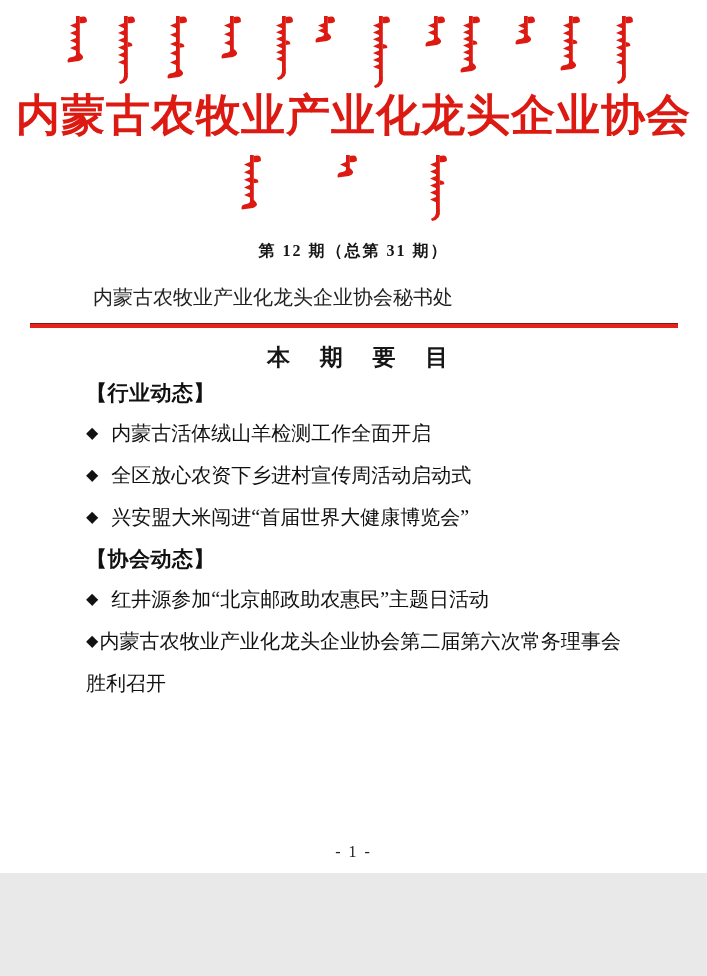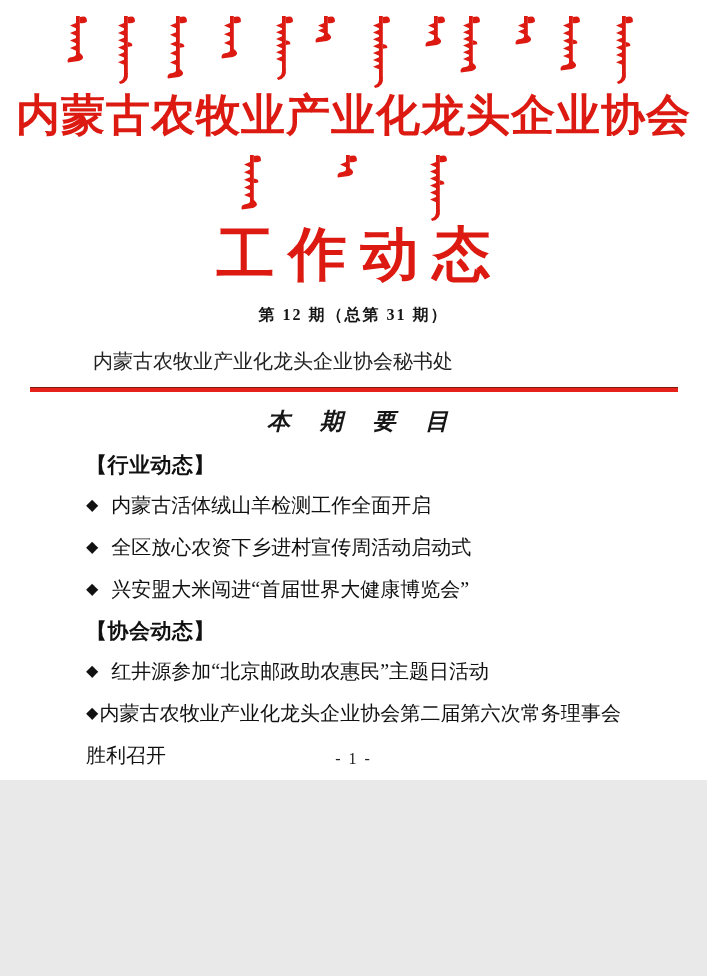--- a/index.html
+++ b/index.html
@@ -1,17 +1,17 @@
 <!DOCTYPE html>
 <html><head>
 <meta charset="utf-8">
 <style>
   html,body{margin:0;padding:0;background:#e9e9e9;}
   .page{
-    width:707px;height:780px;margin:0 auto;position:relative;
+    width:707px;height:873px;margin:0 auto;position:relative;
     background:#ffffff;overflow:hidden;
     font-family:"Liberation Serif","DejaVu Serif",serif;
     color:#161616;
   }
   .mong-row{display:block;margin:0 auto;}
   .mong-row1{margin-top:12px;}
   .mong-row2{margin-top:10px;}
   .org-title{
     margin:0;text-align:center;font-size:44px;font-weight:bold;
     letter-spacing:1px;line-height:1.16;white-space:nowrap;
@@ -27,24 +27,24 @@
   .pub-row{
     display:flex;justify-content:space-between;
     margin:20px 87px 0 93px;font-size:20px;line-height:24px;color:#222;
   }
   .red-rule{
     width:648px;height:4px;margin:14px auto 0;
     background:#e5231a;border-top:1.5px solid #7e1a10;
   }
   .toc-heading{
     text-align:center;font-size:23px;font-weight:bold;
-    letter-spacing:12px;padding-left:20px;margin-top:15px;line-height:30px;font-style:italic;
+    letter-spacing:12px;padding-left:20px;margin-top:15px;line-height:30px;
   }
   .toc{
-    margin:8px 86px 0 86px;font-size:20px;line-height:40px;color:#111;
+    margin:0 86px 0 86px;font-size:20px;line-height:40px;color:#111;
   }
   .sec-title{font-size:21px;font-weight:bold;letter-spacing:0.5px;}
   .toc-item{text-align:justify;}
   .toc-item .bullet{
     font-size:16px;margin-right:13px;position:relative;top:-2px;
     font-family:"DejaVu Sans",sans-serif;
   }
   .toc-item.tight .bullet{margin-right:1px;}
   .page-footer{
     position:absolute;left:0;right:0;bottom:12px;
@@ -207,21 +207,20 @@
         <path d="M 202 18 L 196 20.6 L 202 23.2 Z" fill="#dc1a12"></path>
         <path d="M 202 25 L 196 27.6 L 202 30.2 Z" fill="#dc1a12"></path>
         <path d="M 202 32 L 196 34.6 L 202 37.2 Z" fill="#dc1a12"></path>
         <path d="M 202 39 L 196 41.6 L 202 44.2 Z" fill="#dc1a12"></path>
         <path d="M 202 46 L 196 48.6 L 202 51.2 Z" fill="#dc1a12"></path>
         <path d="M 205.8 29.2 q 5 0.5 4.5 4 l -4.5 0.8 Z" fill="#dc1a12"></path>
         <path d="M 202 59 h 3.8 q 1.5 9 -7.5 11 l -1.5 -2 q 6 -2.2 5.2 -9 Z" fill="#dc1a12"></path>
       </g>
     </svg>
 
-  <div class="main-title" style="color: rgb(220, 26, 18);">工作动态</div>
 
   <div class="issue-line">第 12 期（总第 31 期）</div>
 
   <div class="pub-row">
     <span>内蒙古农牧业产业化龙头企业协会秘书处</span>
   </div>
 
   <div class="red-rule"></div>
 
   <div class="toc-heading">本 期 要 目</div>

